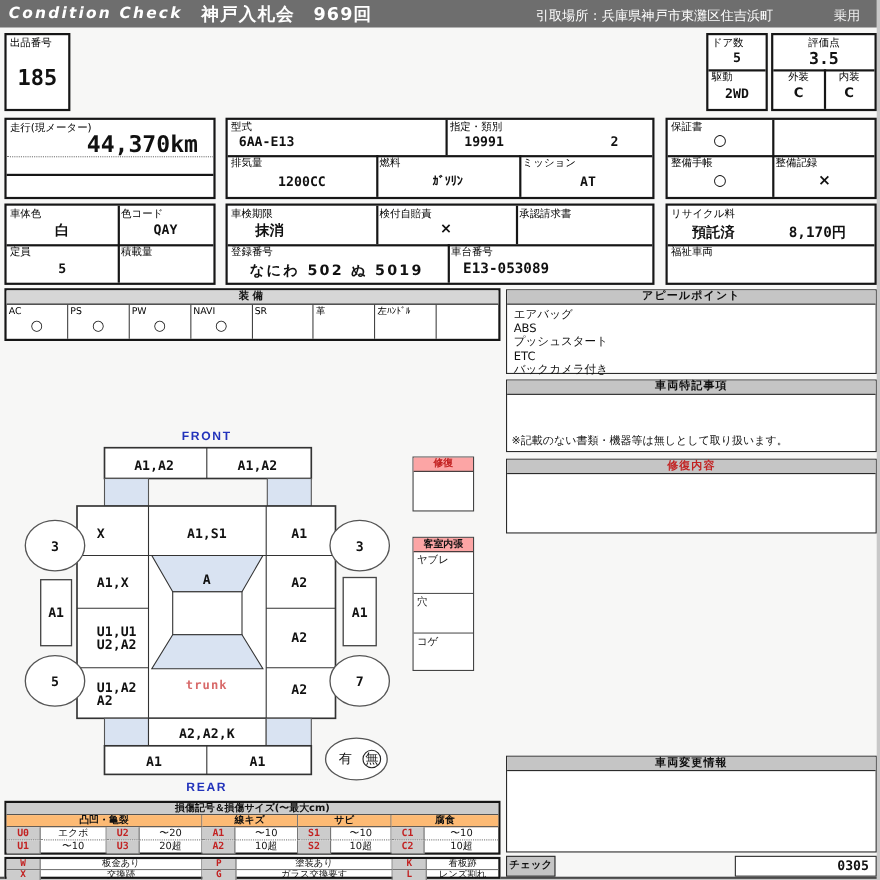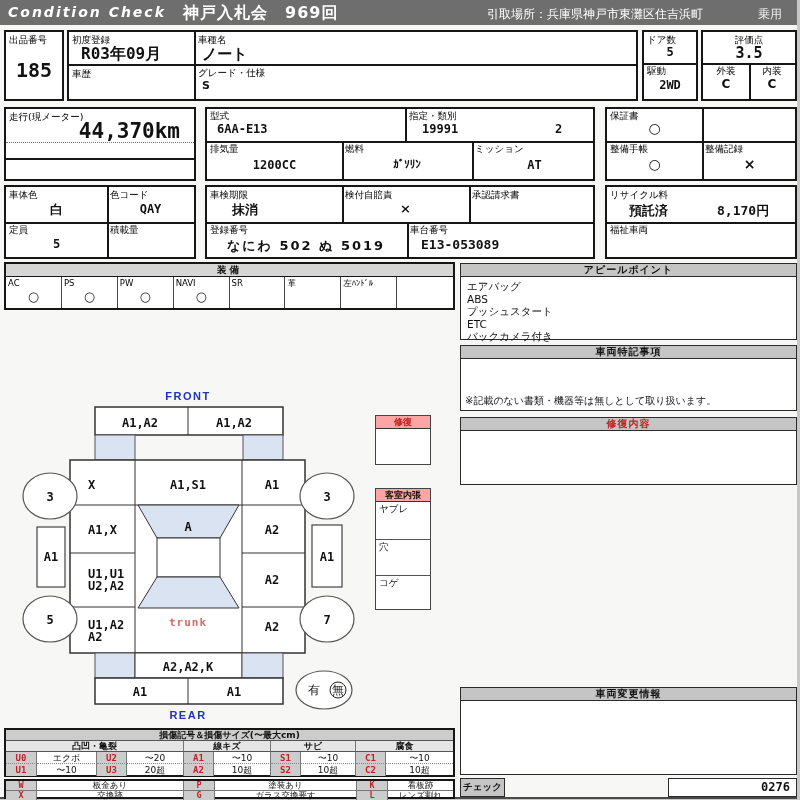--- a/index.html
+++ b/index.html
@@ -20,21 +20,21 @@
   .phd{height:13px;background:#c5c5c5;border-bottom:1.5px solid #2b2b2b;font-size:10px;font-weight:bold;text-align:center;line-height:12px;letter-spacing:1px}
   .pbody{position:relative;font-size:10.5px;line-height:13.8px;padding:3px 6px;white-space:pre-line}
   .red{color:#c22222}
   .minihd{height:13px;background:#fca5a5;border-bottom:1px solid #333;font-size:9px;font-weight:bold;text-align:center;line-height:12px}
   .mrow{position:relative;border-bottom:1px solid #555;font-size:9.5px;padding:1px 3px}
   .lgd{position:absolute;background:#fff;border:2px solid #161616}
   .lgd .trow{background:#cccccc;border-bottom:1px solid #555;font-size:9px;font-weight:bold;text-align:center;height:11px;line-height:10px}
   .lgrid{display:grid;width:100%}
   .lc{border-right:1px solid #777;font-size:9px;text-align:center;overflow:hidden;line-height:11px}
   .lc:last-child{border-right:none}
-  .ghd{background:#e5e5e5;font-weight:bold;border-bottom:1px solid #555;height:11px}
+  .ghd{background:#fdba74;font-weight:bold;border-bottom:1px solid #555;height:11px}
   .code{background:#cccccc;color:#c22222;font-weight:bold;font-family:"DejaVu Sans Mono","Liberation Mono",monospace}
   .r1 .lc{border-bottom:1px dotted #888;height:12px;line-height:12px}
   .r2 .lc{height:12px;line-height:12px}
   .mk .lc{height:9.5px;line-height:9px;font-size:8.5px}
   .mk1 .lc{border-bottom:1px solid #777}
   svg text{font-family:"DejaVu Sans Mono","Liberation Mono",monospace;font-size:12px;font-weight:bold;fill:#111}
   svg .jp{font-family:"DejaVu Sans","Liberation Sans",sans-serif;font-weight:normal}
   svg .dir{fill:#2233bb;font-size:11px;letter-spacing:1.5px;font-family:"Liberation Sans",sans-serif}
   svg .trk{fill:#d86a6a;font-size:11px;letter-spacing:1px}
 </style>
@@ -48,31 +48,20 @@
     <div class="abs" style="left:183px;top:3px;font-size:16px;font-weight:bold;letter-spacing:1px">神戸入札会　969回</div>
     <div class="abs" style="left:487px;top:6px;font-size:12px;font-weight:normal">引取場所：兵庫県神戸市東灘区住吉浜町</div>
     <div class="abs" style="left:758px;top:6px;font-size:12px;color:#eeeeee">乗用</div>
   </div>
 
   <div class="box" style="left:4px;top:30px;width:60px;height:71px">
     <div class="lbl" style="left:3px;top:2px">出品番号</div>
     <div class="val mono ctr" style="left:0;top:26px;width:56px;font-size:20px">185</div>
   </div>
 
-  <div class="box" style="left:67px;top:30px;width:571px;height:71px">
-    <div class="vline" style="left:125px;top:0;height:67px"></div>
-    <div class="hline" style="left:0;top:32px;width:567px"></div>
-    <div class="lbl" style="left:3px;top:2px">初度登録</div>
-    <div class="val mono" style="left:12px;top:12px;font-size:16px">R03年09月</div>
-    <div class="lbl" style="left:3px;top:36px">車歴</div>
-    <div class="lbl" style="left:129px;top:2px">車種名</div>
-    <div class="val" style="left:133px;top:13px;font-size:15px">ノート</div>
-    <div class="lbl" style="left:129px;top:35px">グレード・仕様</div>
-    <div class="val" style="left:133px;top:47px;font-size:11px">S</div>
-  </div>
 
   <div class="box" style="left:642px;top:30px;width:56px;height:71px">
     <div class="hline" style="left:0;top:31px;width:52px"></div>
     <div class="lbl" style="left:3px;top:2px">ドア数</div>
     <div class="val mono ctr" style="left:0;top:13px;width:52px;font-size:12px">5</div>
     <div class="lbl" style="left:3px;top:33px">駆動</div>
     <div class="val mono ctr" style="left:0;top:46px;width:52px;font-size:12px">2WD</div>
   </div>
 
   <div class="box" style="left:701px;top:30px;width:96px;height:71px">
@@ -212,21 +201,21 @@
 
 
   <div class="panel" style="left:460px;top:687px;width:337px;height:88px">
     <div class="phd">車両変更情報</div>
   </div>
 
   <div class="panel" style="left:460px;top:778px;width:45px;height:19px;background:#c5c5c5">
     <div style="font-size:9.5px;font-weight:bold;text-align:center;line-height:16px">チェック</div>
   </div>
   <div class="panel" style="left:668px;top:778px;width:129px;height:19px">
-    <div class="val mono" style="right:6px;top:1px;font-size:12px">0276</div>
+    <div class="val mono" style="right:6px;top:1px;font-size:12px">0305</div>
   </div>
 
   <div class="panel" style="left:375px;top:415px;width:56px;height:50px;border-color:#444">
     <div class="minihd red">修復</div>
   </div>
 
   <div class="panel" style="left:375px;top:488px;width:56px;height:122px;border-color:#444">
     <div class="minihd" style="letter-spacing:0">客室内張</div>
     <div class="mrow" style="height:38px">ヤブレ</div>
     <div class="mrow" style="height:36px">穴</div>

